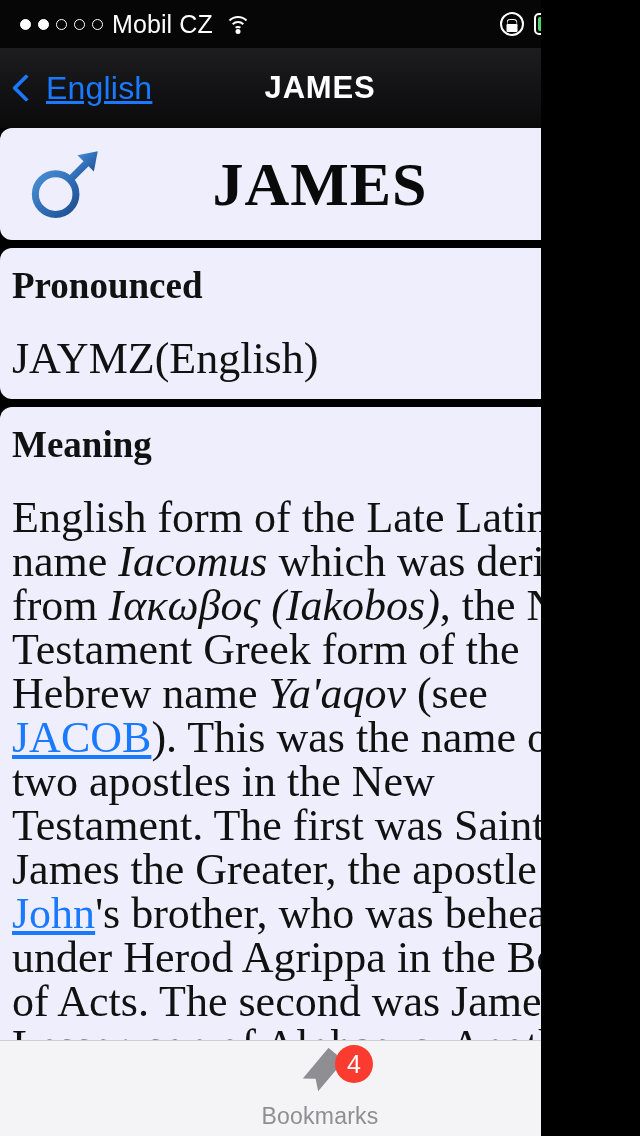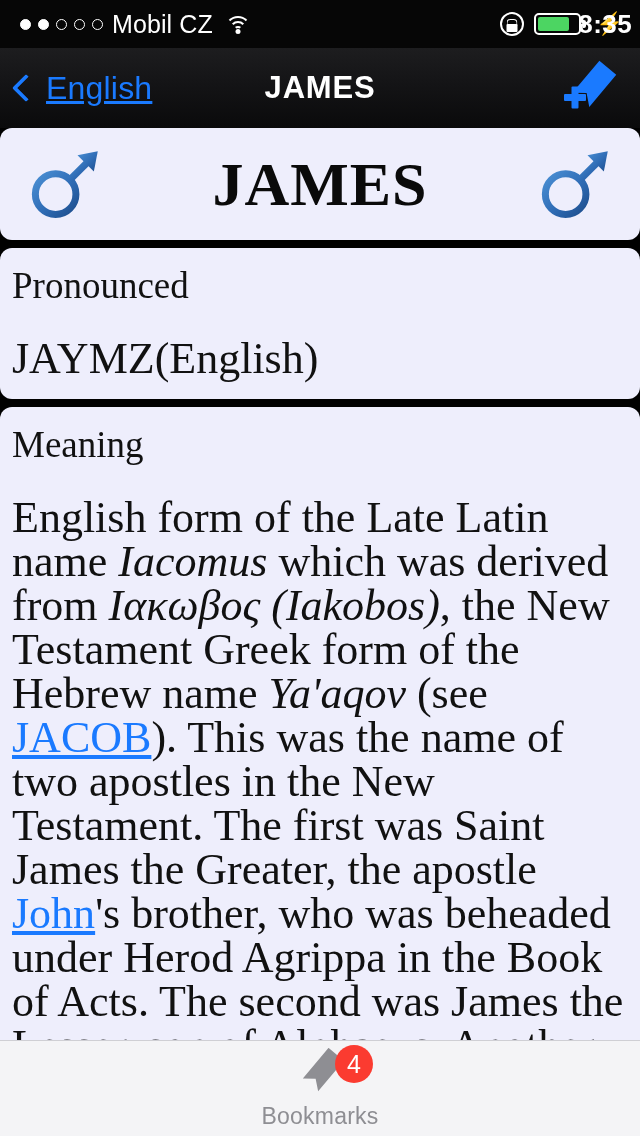--- a/index.html
+++ b/index.html
@@ -2,21 +2,21 @@
 <html><head>
 <meta charset="utf-8">
 <style>
   * { margin:0; padding:0; box-sizing:border-box; }
   html, body {
     width:640px; height:1136px;
     background:#000;
     font-family:"Liberation Sans", sans-serif;
     overflow:hidden;
   }
-  .phone { position:relative; width:640px; height:1136px; background:#a3a3a3; overflow:hidden; }
+  .phone { position:relative; width:541px; height:1136px; background:#a3a3a3; overflow:hidden; }
 
   
   .statusbar {
     position:absolute; top:0; left:0; width:640px; height:48px;
     background:#060606; color:#fff;
     display:flex; align-items:center;
   }
   .sb-left { display:flex; align-items:center; gap:9px; padding-left:20px; }
   .dots { display:flex; align-items:center; gap:7px; }
   .dot { width:11px; height:11px; border-radius:50%; border:1.6px solid #fff; }
@@ -100,21 +100,21 @@
     padding:14px 26px; height:112px;
   }
   .name-title {
     flex:1; text-align:center; font-family:"Liberation Serif", serif;
     font-size:62px; font-weight:700; color:#0a0a0a; letter-spacing:1px;
   }
   .gsym { width:78px; height:78px; flex:0 0 78px; }
 
   .sec-head {
     font-family:"Liberation Serif", serif;
-    font-size:37px; font-weight:400; color:#111; margin-bottom:30px;
+    font-size:37px; font-weight:700; color:#111; margin-bottom:30px;
   }
   .sec-body {
     font-family:"Liberation Serif", serif;
     font-size:44px; line-height:44px; color:#111;
   }
   .sec-body i { font-style:italic; }
   .lnk { color:#1a7aff; text-decoration:underline; cursor:pointer;margin-top:24px; }
 
   
   .tabbar {

